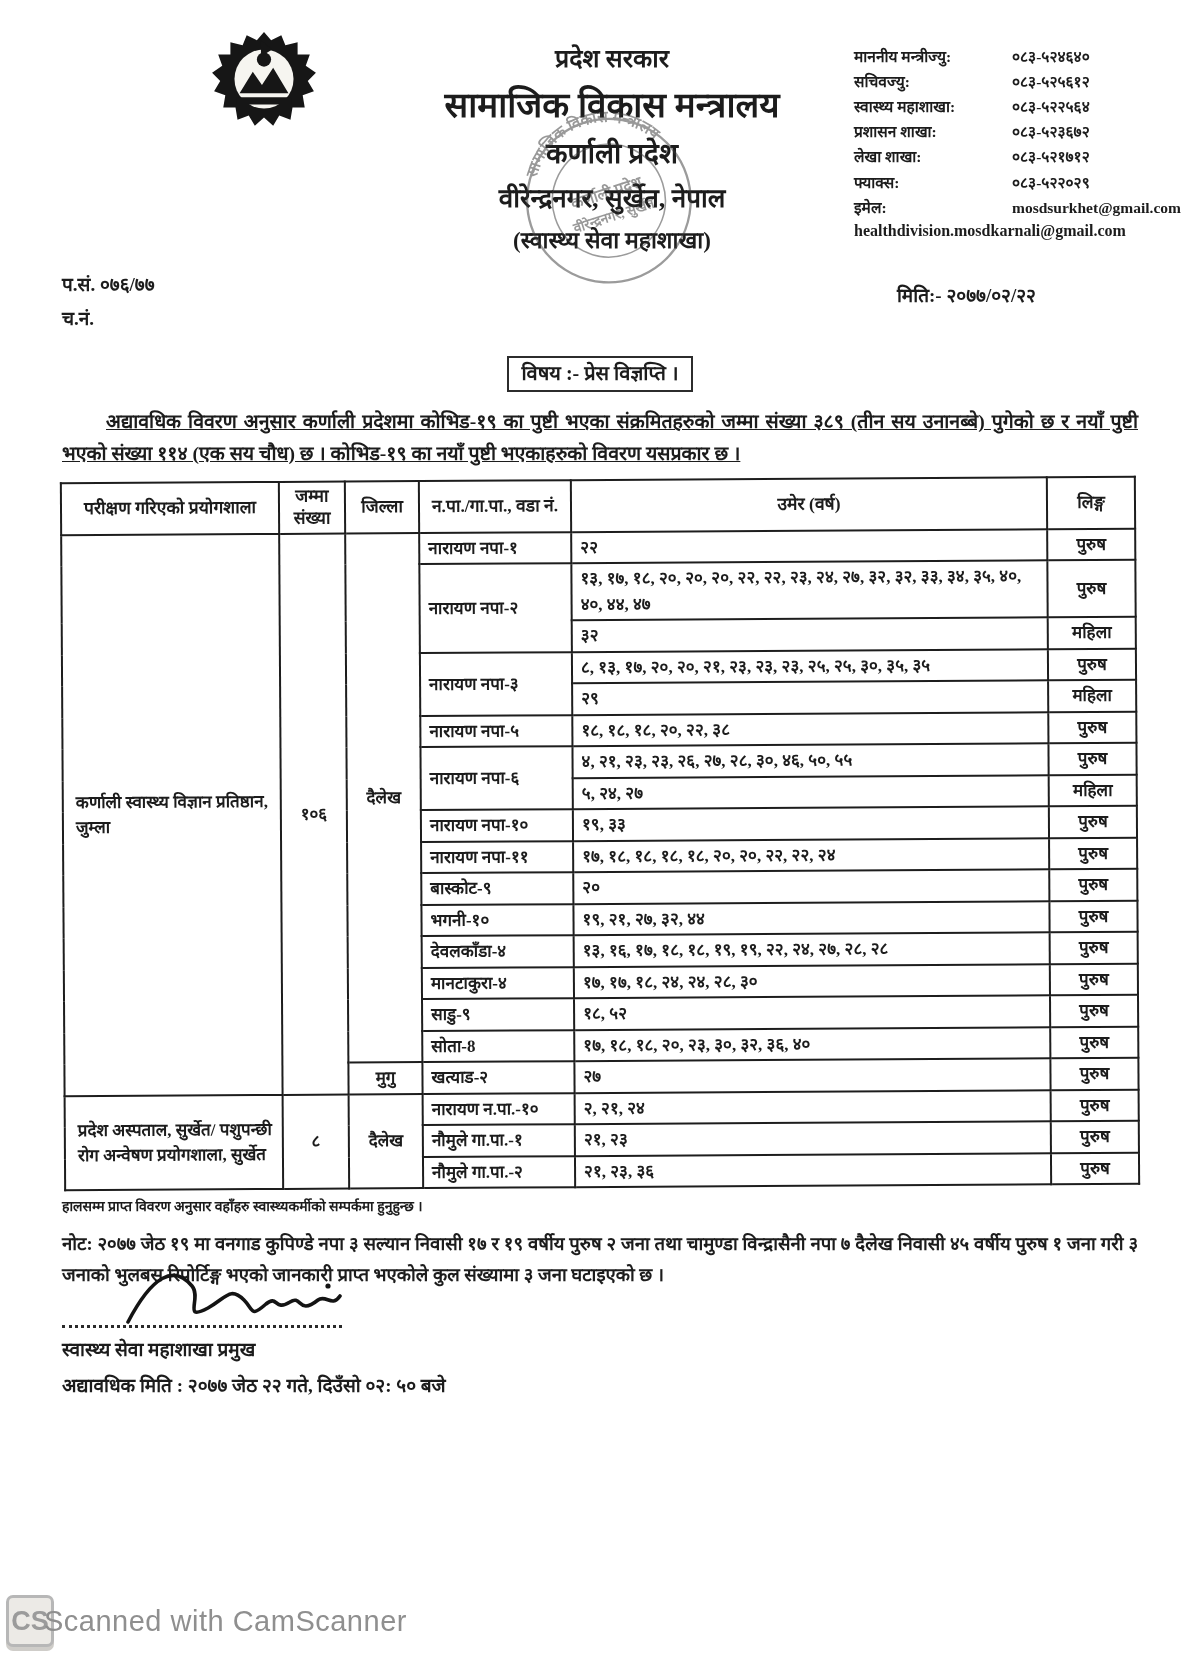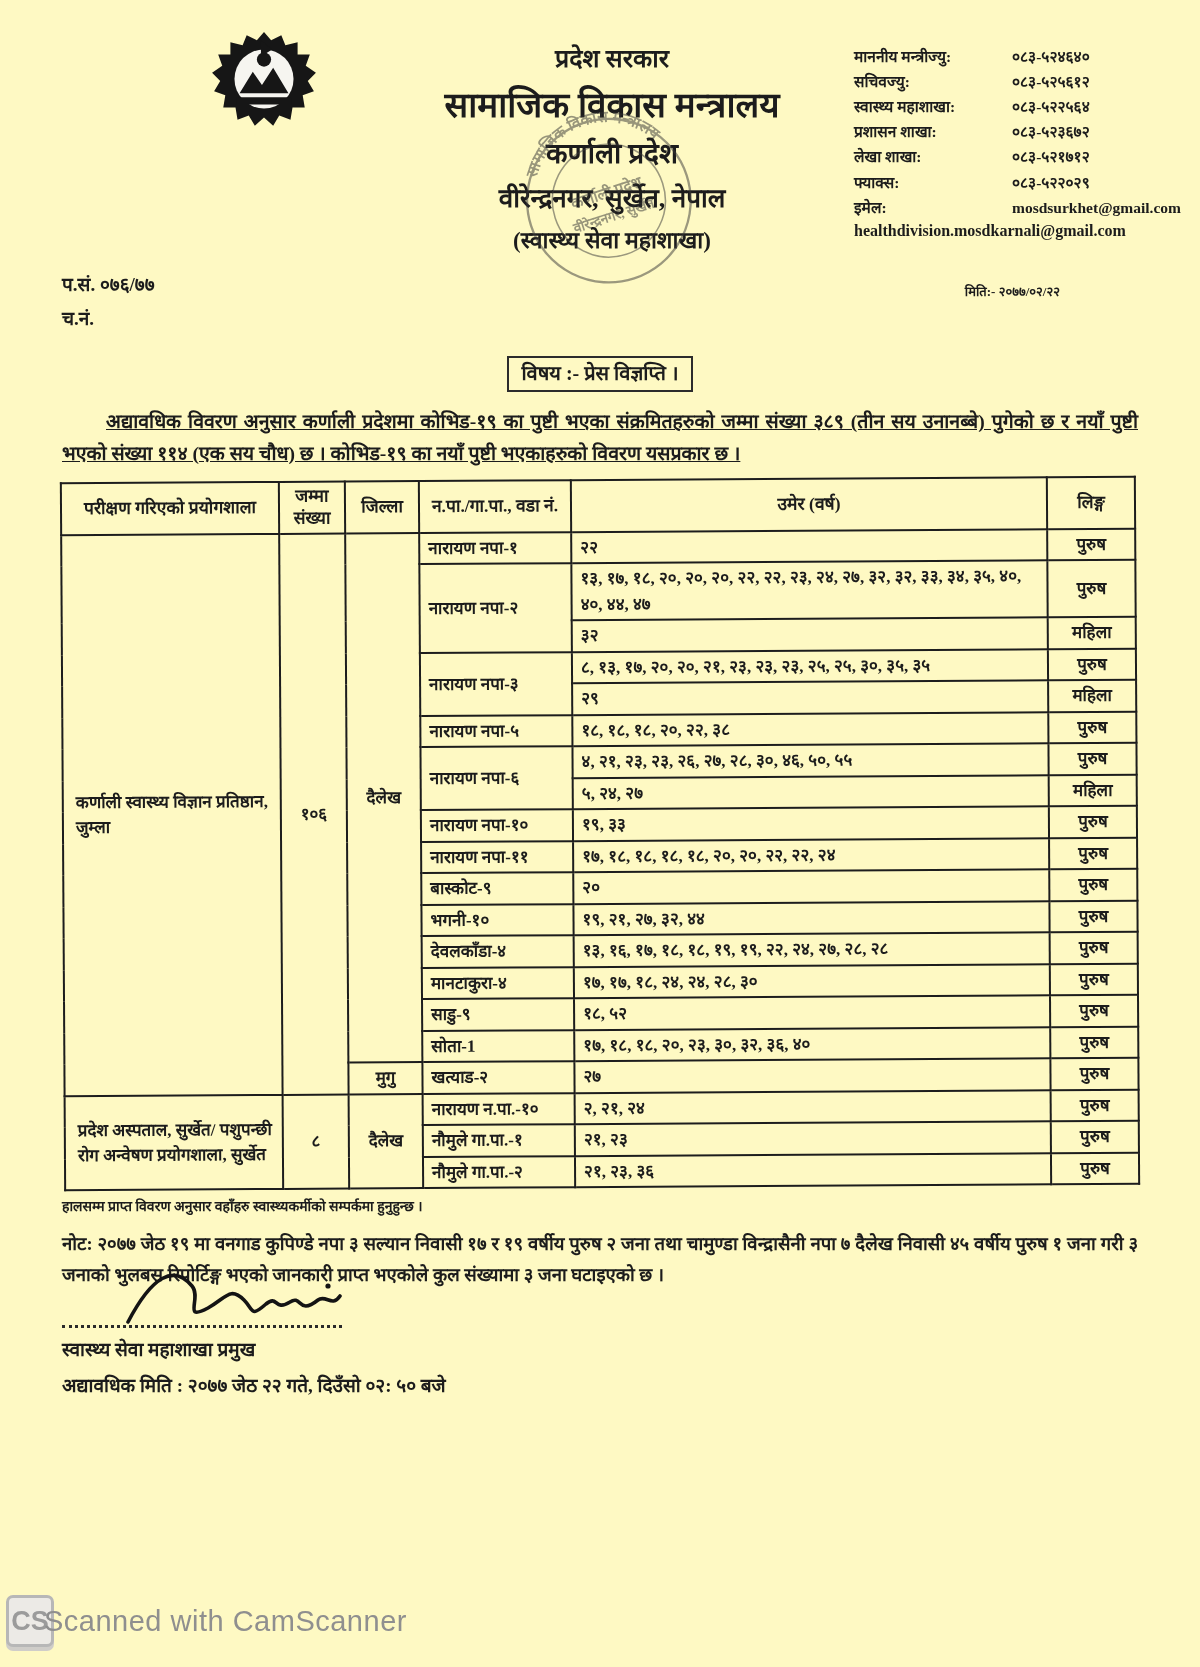--- a/index.html
+++ b/index.html
@@ -1,19 +1,19 @@
 <!DOCTYPE html>
 <html><head>
 <meta charset="utf-8">
 <style>
   * { box-sizing: border-box; margin: 0; padding: 0; }
   html,body { background:#e8e7e3; }
   .page {
     width:1200px; height:1667px; position:relative; overflow:hidden;
-    background:#fef9c3; color:#1c1c1c;
+    background:#ffffff; color:#1c1c1c;
     font-family:"Liberation Serif","DejaVu Sans",serif;
     margin:0 auto;
   }
   .content { padding:0 62px; position:relative; }
 
   
   .letterhead { position:relative; height:262px; }
   .emblem { position:absolute; left:146px; top:30px; }
   .titles { position:absolute; left:270px; top:40px; width:560px; text-align:center; font-weight:700; }
   .t-gov      { font-size:25px; }
@@ -24,21 +24,21 @@
   .contacts { position:absolute; left:792px; top:44px; width:348px; font-weight:700; }
   .contact-row { display:flex; font-size:15.5px; line-height:1.62; }
   .contact-label { width:158px; }
   .contact-value { flex:1; }
   .email2 { font-size:16px; font-weight:700; margin-top:2px; }
   .stamp { position:absolute; left:455px; top:108px; opacity:.5; transform:rotate(-18deg); }
 
   
   .meta-row { display:flex; justify-content:space-between; margin-top:6px;gap:20px; }
   .meta-left  { font-size:19px; font-weight:700; line-height:1.8; }
-  .meta-right { font-size:13px; font-weight:700; margin-right:78px; margin-top:14px; }
+  .meta-right { font-size:19px; font-weight:700; margin-right:102px; margin-top:14px; }
 
   
   .subject-row { text-align:center; margin-top:20px; }
   .subject-box { display:inline-block; border:2px solid #2c2c2c; padding:1px 12px 4px; font-size:20px; font-weight:700; }
 
   
   .intro { margin-top:14px; font-size:19.5px; font-weight:600; line-height:1.6; text-align:justify; text-indent:44px;text-decoration:underline; }
 
   
   .table-wrap { margin-top:10px; transform:rotate(-0.35deg); }
@@ -252,21 +252,21 @@
               <td class="muni-cell">मानटाकुरा-४</td>
               <td class="ages-cell">१७, १७, १८, २४, २४, २८, ३०</td>
               <td class="gender-cell">पुरुष</td>
             </tr>
             <tr>
               <td class="muni-cell">साडु-९</td>
               <td class="ages-cell">१८, ५२</td>
               <td class="gender-cell">पुरुष</td>
             </tr>
             <tr>
-              <td class="muni-cell">सोता-1</td>
+              <td class="muni-cell">सोता-8</td>
               <td class="ages-cell">१७, १८, १८, २०, २३, ३०, ३२, ३६, ४०</td>
               <td class="gender-cell">पुरुष</td>
             </tr>
             <tr>
               <td class="district-cell">मुगु</td>
               <td class="muni-cell">खत्याड-२</td>
               <td class="ages-cell">२७</td>
               <td class="gender-cell">पुरुष</td>
             </tr>
             <tr>

